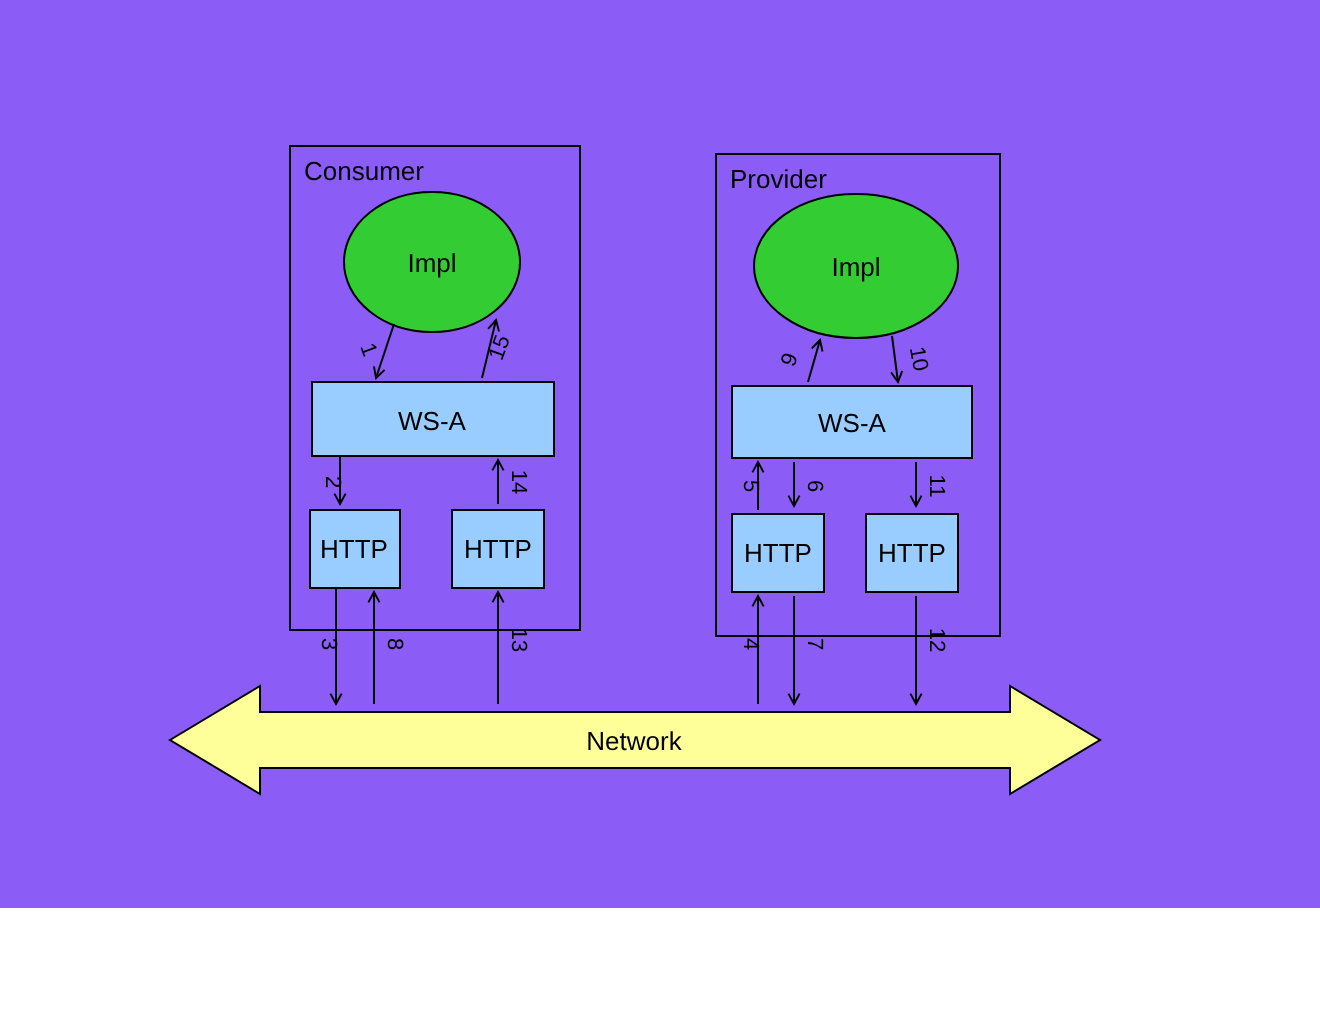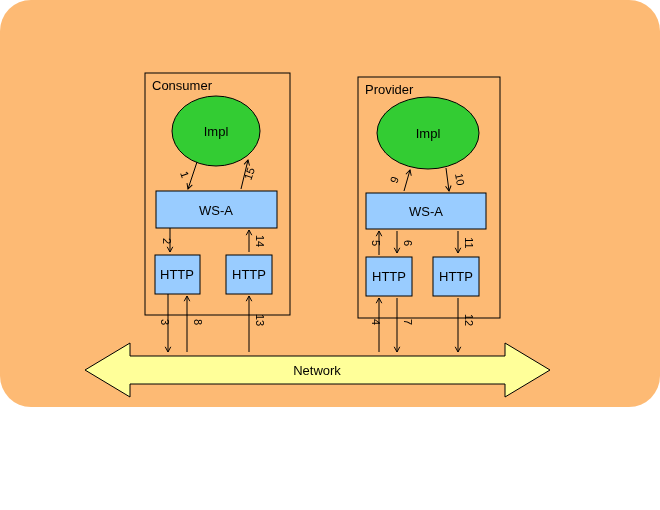--- a/index.html
+++ b/index.html
@@ -1,20 +1,19 @@
 <!DOCTYPE html>
 <html><head>
 <meta charset="utf-8">
 <style>
   html, body { margin: 0; padding: 0; background: #ffffff; }
   .stage {
-    width: 660px; height: 407px; background: #fdba74;
+    width: 660px; height: 454px; background: #8b5cf6;
     position: relative; overflow: hidden;
     font-family: "Liberation Sans", sans-serif;
-    border-radius: 31px;
   }
   svg { display: block; }
   .box-label  { font-size: 13px; fill: #000; }
   .node-label { font-size: 13px; fill: #000; text-anchor: middle; }
   .num-label  { font-size: 11px; fill: #000; text-anchor: middle; }
   .outline { fill: none; stroke: #000; stroke-width: 1; }
   .node    { stroke: #000; stroke-width: 1; }
   .flow    { stroke: #000; stroke-width: 1; fill: none; }
 </style>
 </head>

